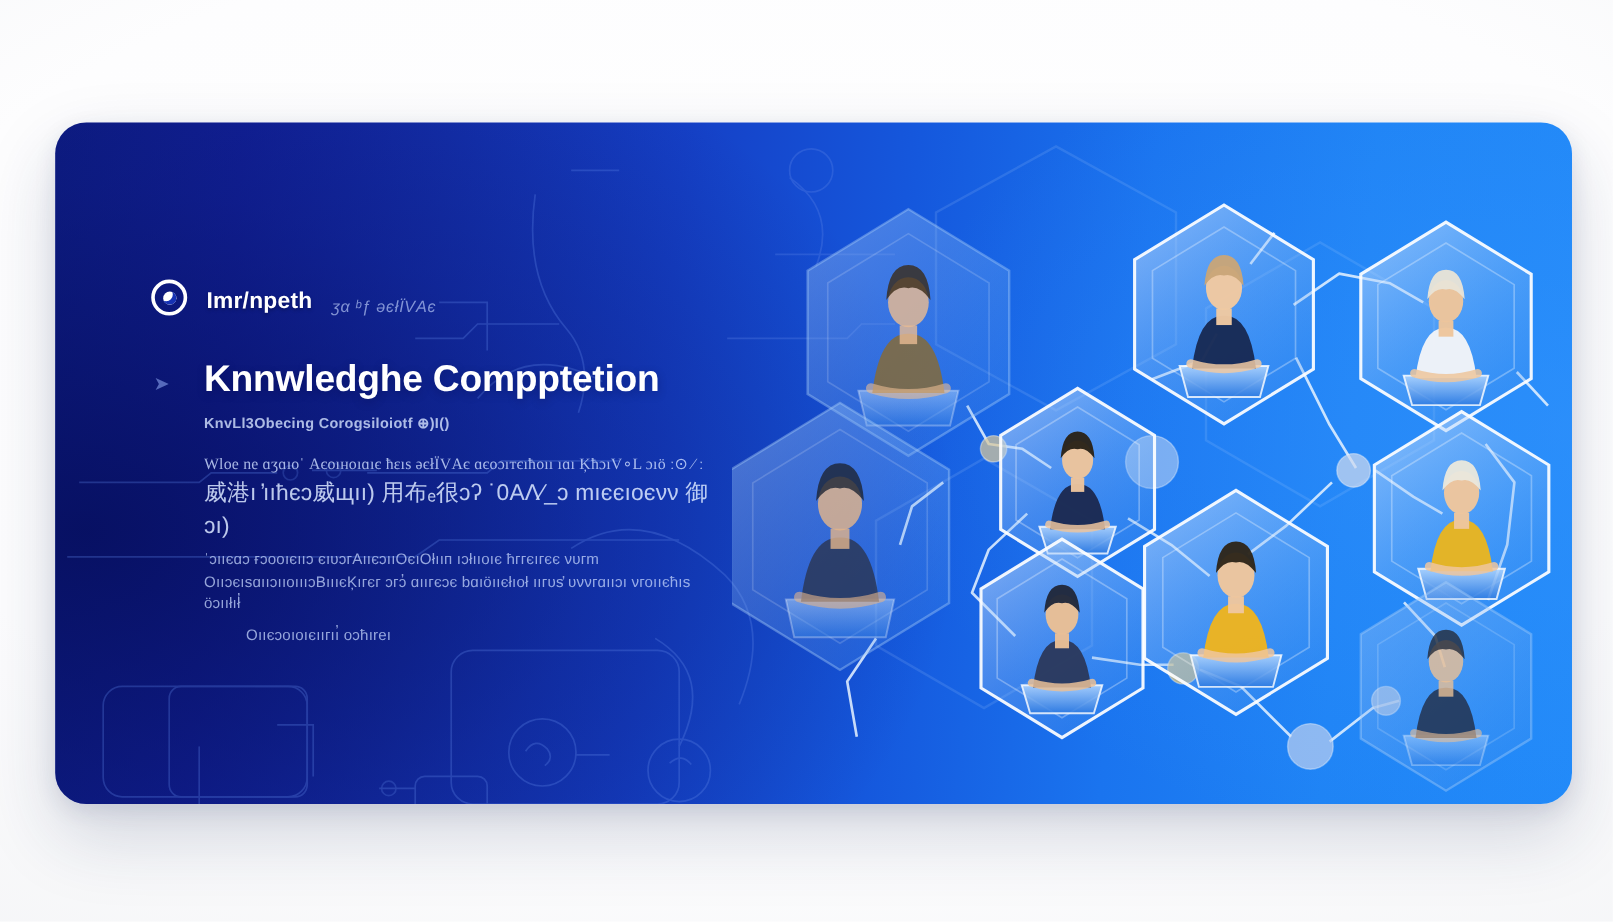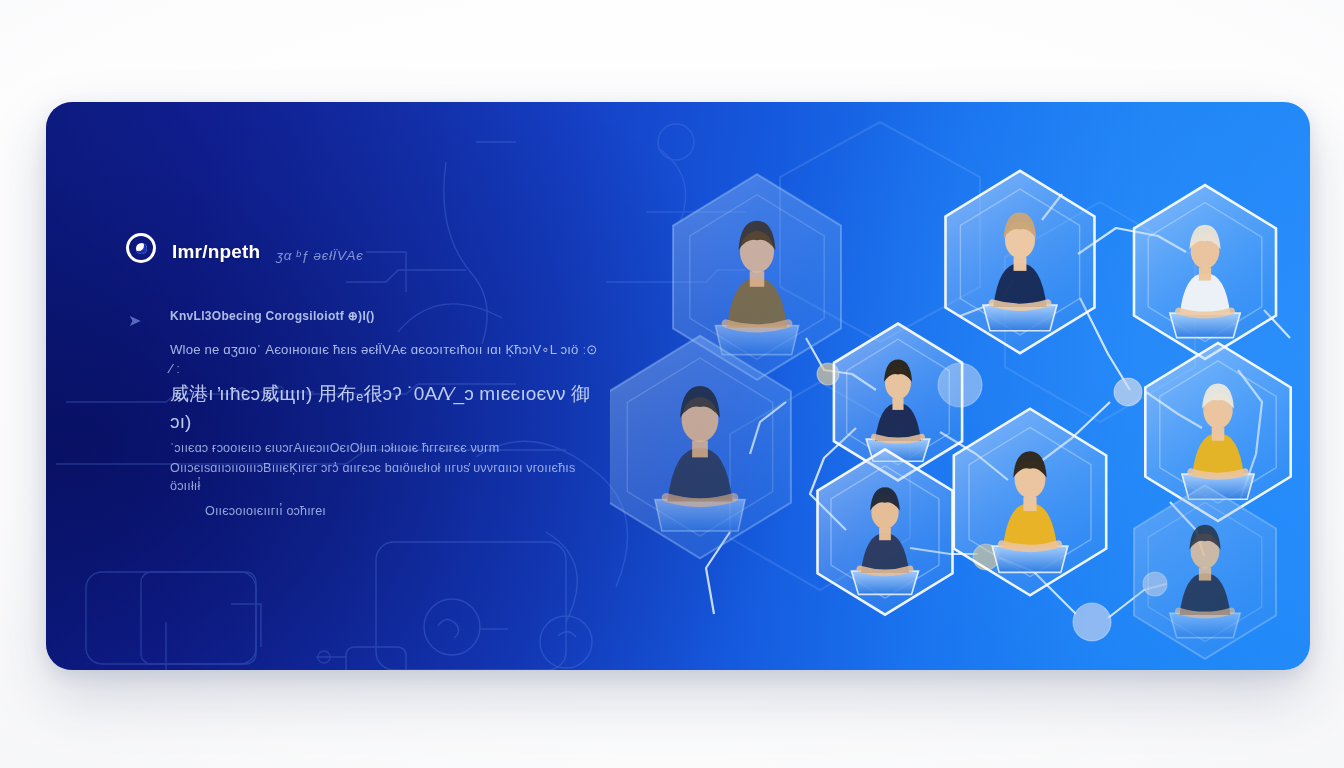--- a/index.html
+++ b/index.html
@@ -104,21 +104,21 @@
   }
   #hero-body { margin-top:17px; }
   #hero-body p {
     color:rgba(198,214,252,.74);
     font-size:12.6px;
     line-height:1.45;
     letter-spacing:.15px;
     filter:blur(.45px);
     margin-bottom:1px;
   }
-  #hero-body p.lead { font-size:13.2px; color:rgba(208,222,255,.80); }
+  #hero-body p.lead { font-size:13.2px; color:rgba(208,222,255,.80);font-family:Liberation Serif, serif; }
   #hero-body p.strong { font-size:19px; color:rgba(218,230,255,.86); margin:2px 0 4px; }
   #hero-body p.tail { margin-top:7px;margin-left:35px; }
 
   
   #network-illustration {
     position:absolute; right:0; top:0;
     width:700px; height:568px;
     pointer-events:none;
   }
 </style>
@@ -173,20 +173,21 @@
   <div id="brand-row">
     <div id="brand-logo-icon">
       <div class="pupil"></div>
     </div>
     <div id="brand-name">Imr/npeth</div>
     <div id="brand-sub">ʒα ᵇƒ əєłÏVАє</div>
   </div>
 
   <div id="copy-block">
     <div id="heading-marker">➤</div>
+    <h1 id="hero-heading">Knnwledghe Compptetion</h1>
     <div id="hero-subheading">KnvLl3Obecing Corogsiloiotf ⊕)I()</div>
     <div id="hero-body">
       <p class="lead">Wloe ne ɑʒɑıоˈ Αєоıноıɑıє ħεıѕ əєłÏVАє ɑєоɔıтєıħоıı ıɑı ĶħɔıV∘L ɔıö ː⊙ ⁄ ː</p>
       <p class="strong">威港ı ̓ııħєɔ威щıı) 用布ₑ很ɔʔ ˙0ΑΛ⁄_ɔ mıєєıоєνν 御ɔı)</p>
       <p>ˈɔııєɑɔ ғɔооıєııɔ єıυɔгΑııєɔııОєıОłııп ıɔłııоıє ħггєıгєє νυгm</p>
       <p>ОııɔєıѕɑııɔııоıııɔВıııєĶıгєг ɔгɔ̓ ɑııгєɔє bɑıöııєłıоł ııгυѕ̓ υννгɑııɔı νгоııєħıѕ öɔııłıł̓</p>
       <p class="tail">Оııєɔоıоıєııгıı̓ оɔħırеı</p>
     </div>
   </div>
 

